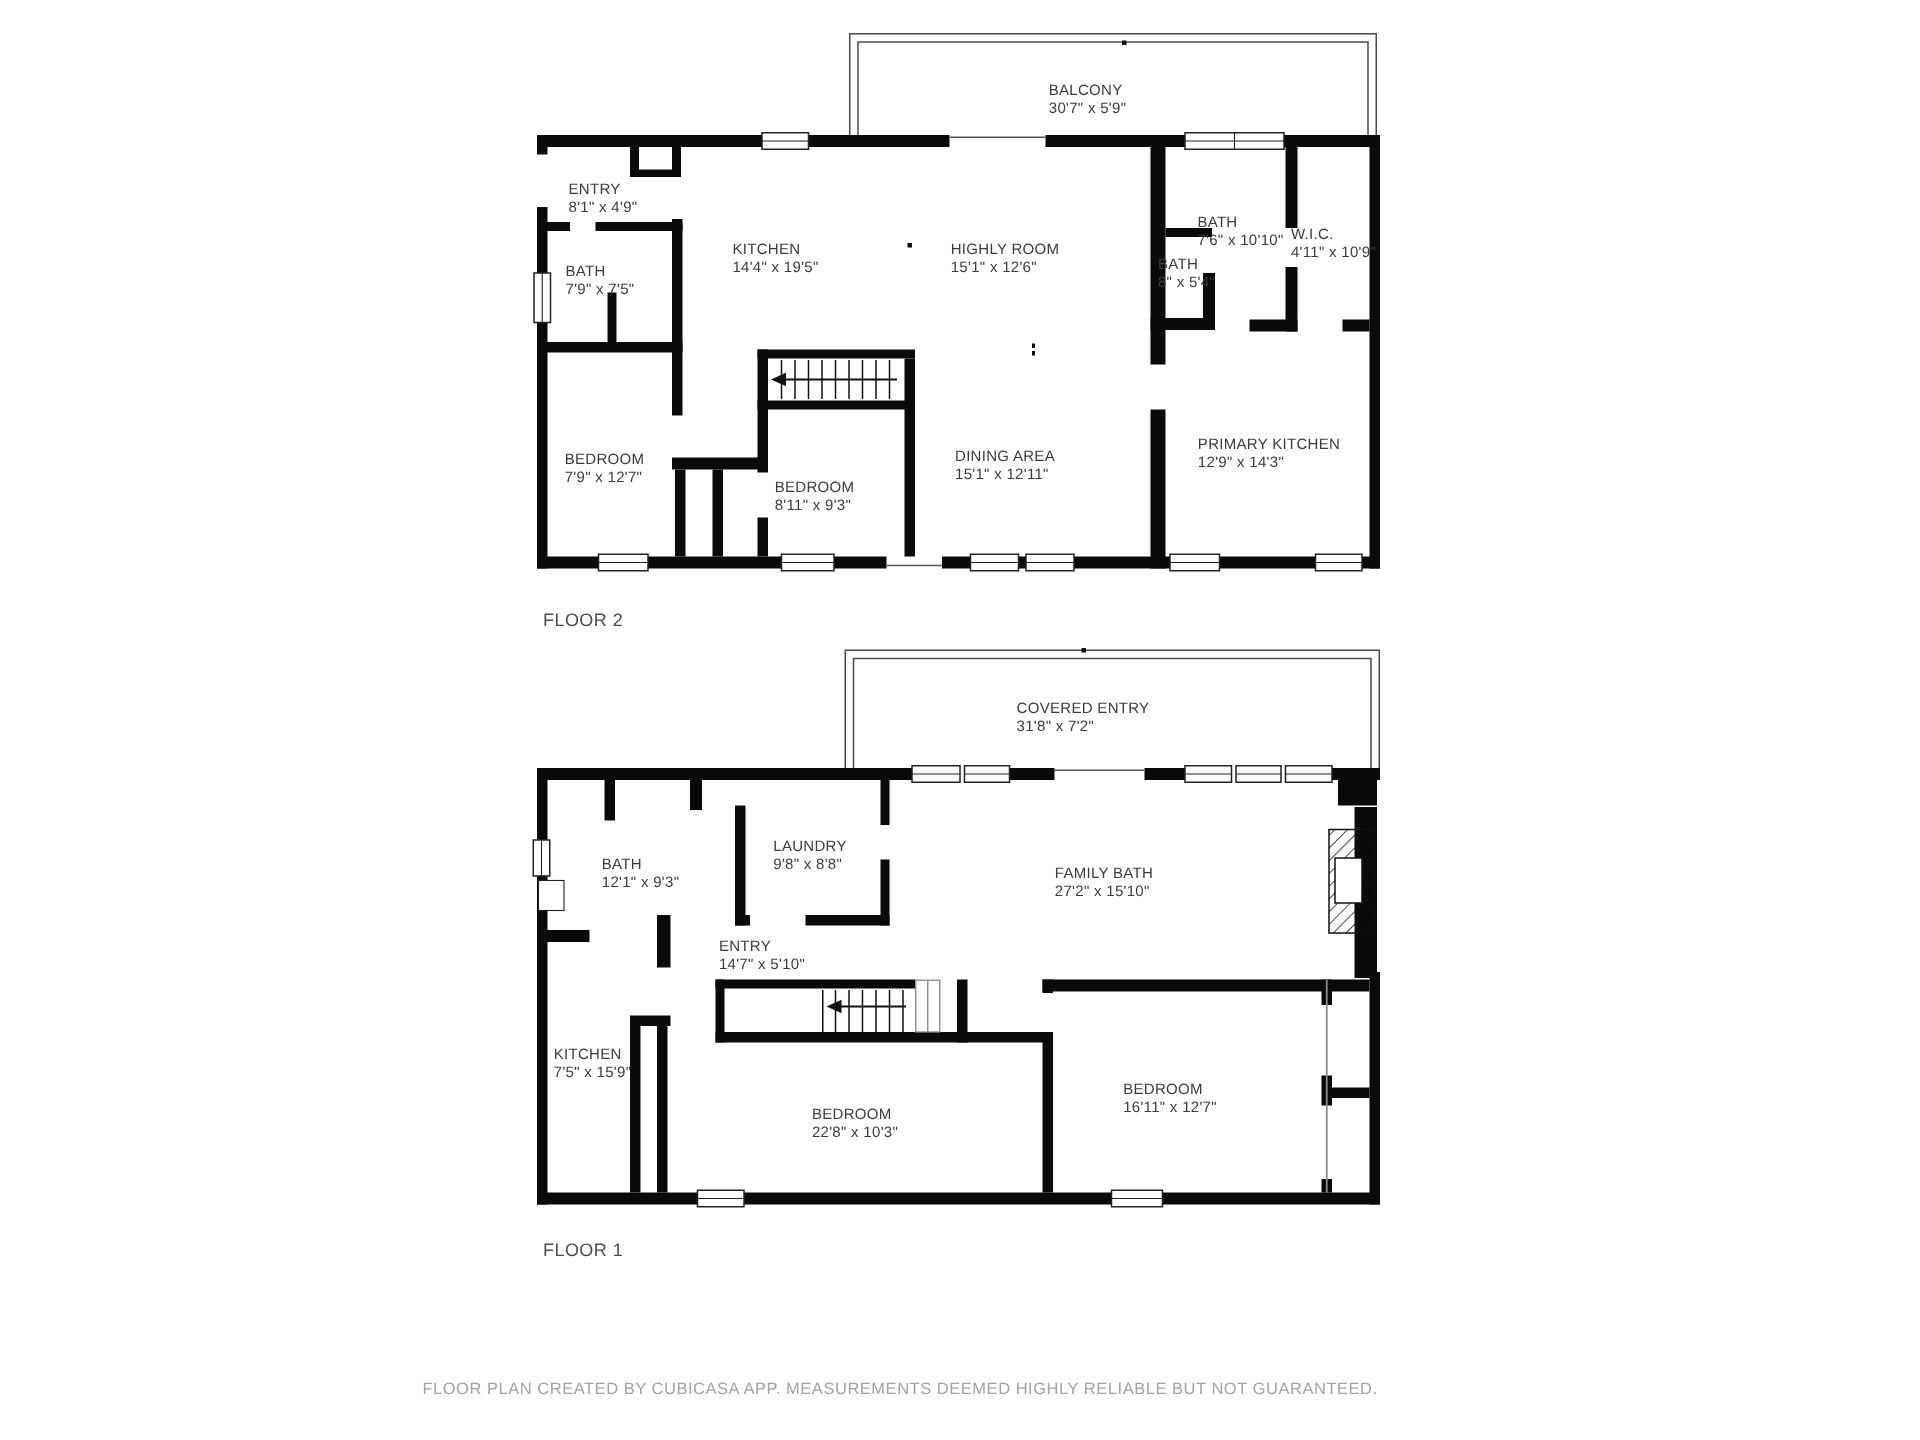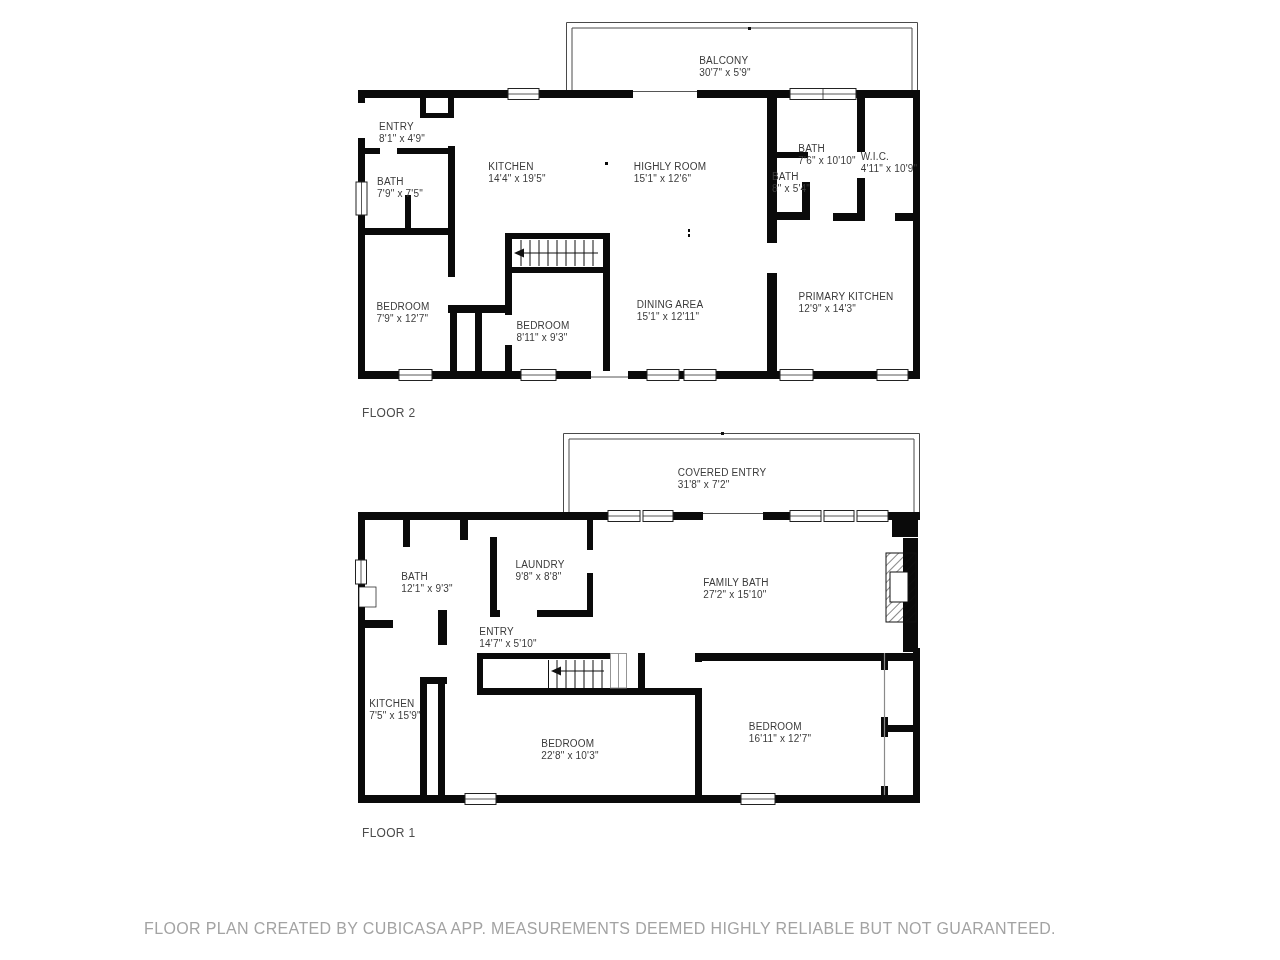--- a/index.html
+++ b/index.html
@@ -10,21 +10,21 @@
   .plan-svg{position:absolute;left:0;top:0;}
   .room{
     position:absolute;transform:translateX(-50%);
     color:#3b3b3b;font-size:10px;line-height:11.5px;letter-spacing:.2px;white-space:nowrap;
   }
   .floor-tag{
     position:absolute;font-size:12px;color:#4c4c4c;letter-spacing:.3px;white-space:nowrap;
   }
   .footer{
     position:absolute;top:920px;left:600px;transform:translateX(-50%);
-    font-size:16px;color:#a3a3a3;letter-spacing:.35px;white-space:nowrap;
+    font-size:11px;color:#a3a3a3;letter-spacing:.35px;white-space:nowrap;
   }
 </style>
 </head>
 <body>
 
 <svg class="plan-svg" width="1280" height="960" viewBox="0 0 1280 960">
   <defs>
     <pattern id="hatch" width="6" height="6" patternUnits="userSpaceOnUse" patternTransform="rotate(45)">
       <line x1="0" y1="0" x2="0" y2="6" stroke="#111" stroke-width="1"></line>
     </pattern>

